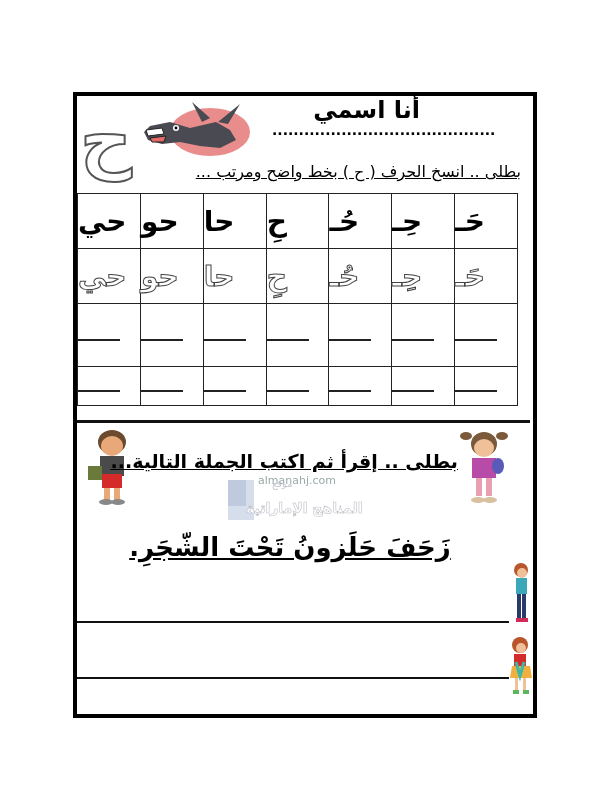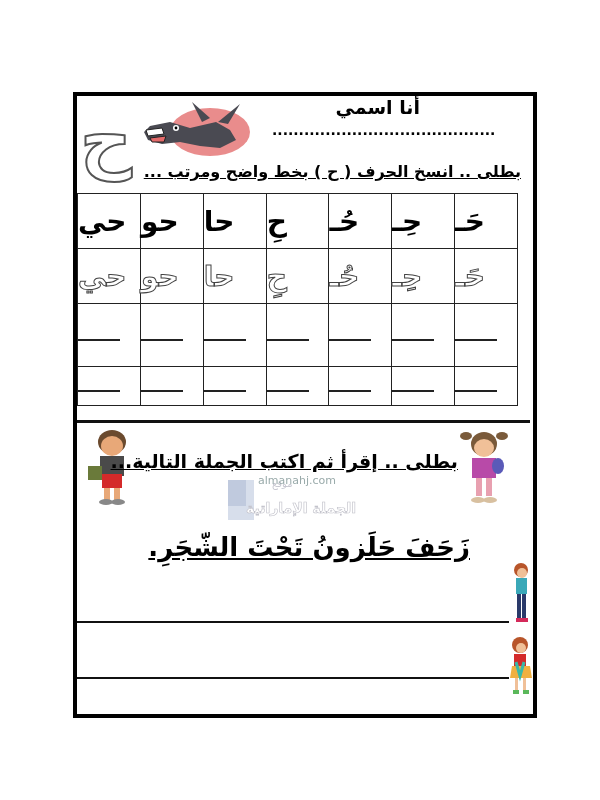--- a/index.html
+++ b/index.html
@@ -8,23 +8,23 @@
       font-family: "DejaVu Sans", "Liberation Sans", sans-serif; color: #000;
     }
     .frame {
       position: absolute; left: 73px; top: 92px; width: 456px; height: 618px;
       border: 4px solid #000; box-sizing: content-box;
     }
     .abs { position: absolute; }
     .ar { direction: rtl; unicode-bidi: embed; }
 
     
-    .name-label { left: 300px; top: 96px; width: 120px; text-align: right; font-weight: bold; font-size: 19px; }
+    .name-label { left: 300px; top: 96px; width: 120px; text-align: right; font-weight: bold; font-size: 24px; }
     .name-dots { left: 272px; top: 122px; width: 222px; text-align: center; font-weight: bold; font-size: 14px; letter-spacing: 0px; overflow: hidden; white-space: nowrap; }
-    .instr1 { left: 135px; top: 162px; width: 386px; text-align: right; font-weight: bold; font-size: 16px; text-decoration: underline; white-space: nowrap; }
+    .instr1 { left: 135px; top: 162px; width: 386px; text-align: right; font-weight: normal; font-size: 16px; text-decoration: underline; white-space: nowrap; }
 
     .big-letter {
       left: 82px; top: 100px; width: 50px; height: 78px; font-size: 72px; line-height: 78px;
       color: #fff; -webkit-text-stroke: 2px #555; text-align: center; font-weight: bold;
     }
     .donkey { left: 140px; top: 100px; width: 110px; height: 60px; }
 
     
     table.grid {
       position: absolute; left: 77px; top: 193px; width: 441px; border-collapse: collapse;
@@ -35,21 +35,21 @@
     }
     table.grid tr.r1 td { height: 54px; font-size: 28px; font-weight: bold; }
     table.grid tr.r2 td { height: 54px; font-size: 28px; font-weight: bold; color: #fff; -webkit-text-stroke: 1px #444; }
     table.grid tr.r3 td { height: 62px; }
     table.grid tr.r4 td { height: 38px; }
     .blank { display: inline-block; width: 42px; height: 0; border-top: 2px solid #222; }
 
     .divider { left: 77px; top: 420px; width: 453px; height: 0; border-top: 3px solid #111; }
 
     .instr2 { left: 138px; top: 450px; width: 320px; text-align: right; font-weight: bold; font-size: 19px; text-decoration: underline; white-space: nowrap; }
-    .sentence { left: 110px; top: 532px; width: 360px; font-weight: bold; font-size: 26px; text-decoration: underline; white-space: nowrap; }
+    .sentence { left: 110px; top: 532px; width: 360px; text-align: center; font-weight: bold; font-size: 26px; text-decoration: underline; white-space: nowrap; }
 
     .wline { left: 77px; width: 432px; height: 0; border-top: 2.5px solid #111; }
 
     .watermark { left: 228px; top: 480px; width: 90px; opacity: 0.55; }
     .wm-box { position: absolute; left: 0; top: 0; width: 26px; height: 40px; background: #b8c4dc; }
     .wm-box2 { position: absolute; left: 0; top: 0; width: 18px; height: 26px; background: #8ea0c4; }
     .wm-text1 { position: absolute; left: 44px; top: -2px; font-size: 10px; color: #99a; white-space: nowrap; }
     .wm-text2 { position: absolute; left: 18px; top: 20px; font-size: 14px; color: #fff; -webkit-text-stroke: 0.6px #889; white-space: nowrap; font-weight: bold; }
     .wm-url { left: 258px; top: 474px; font-size: 11px; color: #9aa; }
 
@@ -144,21 +144,21 @@
   <ellipse cx="20" cy="72" rx="7" ry="3" fill="#d8c0a0"></ellipse>
     <ellipse cx="32" cy="72" rx="7" ry="3" fill="#d8c0a0"></ellipse>
 </svg>
 
 <div class="abs instr2 ar">بطلى .. إقرأ ثم اكتب الجملة التالية...</div>
 
 <div class="abs watermark">
   <div class="wm-box"></div>
   <div class="wm-box2"></div>
   <div class="wm-text1 ar">موقع</div>
-  <div class="wm-text2 ar">الجملة الإماراتية</div>
+  <div class="wm-text2 ar">المناهج الإماراتية</div>
 </div>
 <div class="abs wm-url">almanahj.com</div>
 
 <div class="abs sentence ar">زَحَفَ حَلَزونُ تَحْتَ الشّجَرِ.</div>
 
 <div class="abs wline" style="top:621px;"></div>
 <div class="abs wline" style="top:677px;"></div>
 
 <svg class="kid" style="left:510px;top:562px;width:22px;height:62px;" viewBox="0 0 22 62">
   <ellipse cx="11" cy="8" rx="7" ry="7" fill="#b8552a"></ellipse>

